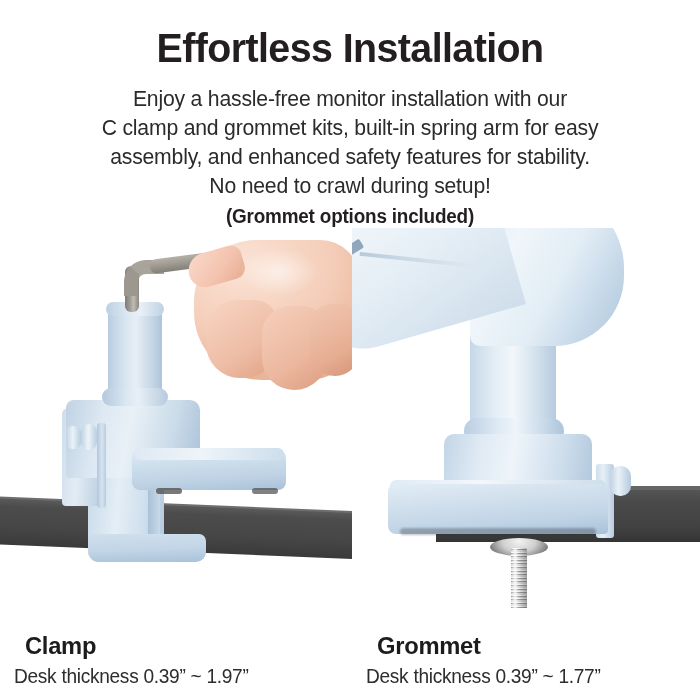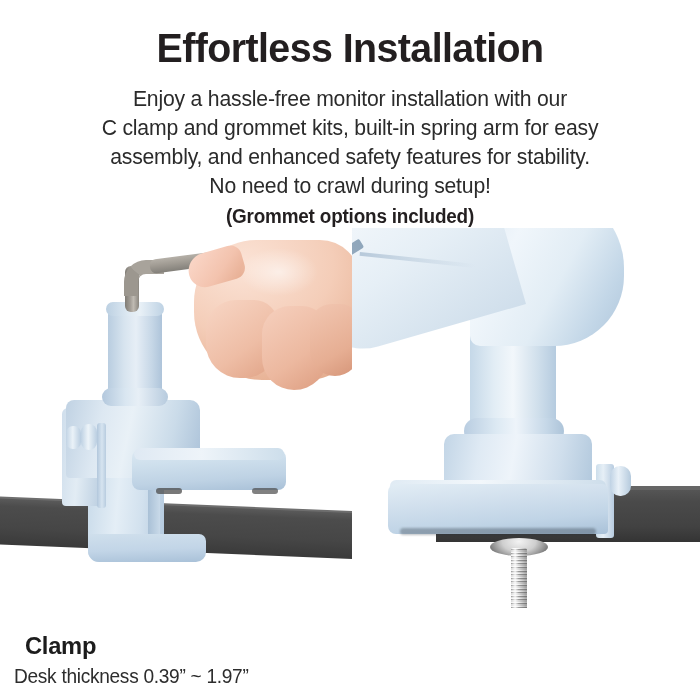--- a/index.html
+++ b/index.html
@@ -457,15 +457,19 @@
       <div class="g-bolt-sheen"></div>
 
     </div>
   </div>
 
   <div class="footer">
     <div class="f-col f-col-left">
       <div class="f-name">Clamp</div>
       <div class="f-spec">Desk thickness 0.39” ~ 1.97”</div>
     </div>
+    <div class="f-col f-col-right">
+      <div class="f-name">Grommet</div>
+      <div class="f-spec">Desk thickness 0.39” ~ 1.77”</div>
+    </div>
   </div>
 
 </div>
 
 </body></html>

